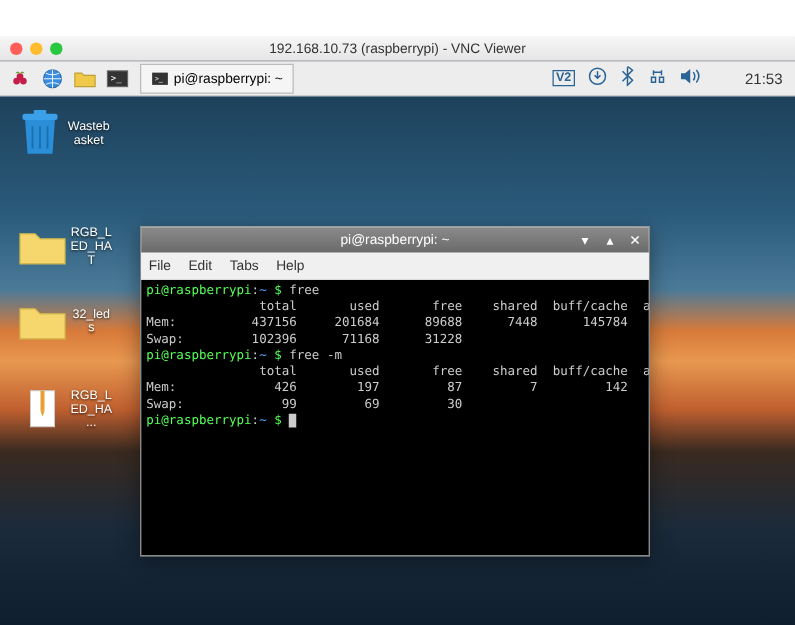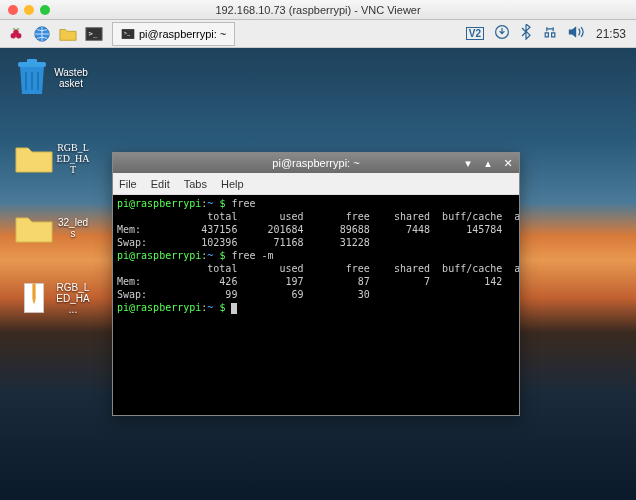--- a/index.html
+++ b/index.html
@@ -1,35 +1,35 @@
 <!DOCTYPE html>
 <html><head>
 <meta charset="utf-8">
 <style>
 * { margin: 0; padding: 0; box-sizing: border-box; }
 body { font-family: -apple-system, "Segoe UI", sans-serif; width: 636px; height: 500px; overflow: hidden; position: relative; }
 
 
-.mac-titlebar { height: 20px; background: linear-gradient(#f6f6f6, #e6e6e6); border-bottom: 1px solid #bdbdbd; display: flex; align-items: center; position: relative; }
+.mac-titlebar { height: 20px; background: linear-gradient(#f6f6f6, #e6e6e6); border-bottom: 1px solid #bdbdbd; display: flex; align-items: center; position: relative; margin-top: 29px; }
 .traffic-lights { display: flex; gap: 6px; margin-left: 8px; }
 .tl { width: 10px; height: 10px; border-radius: 50%; }
 .tl.red { background: #ff5f57; } .tl.yellow { background: #febc2e; } .tl.green { background: #28c840; }
 .mac-title { position: absolute; left: 0; right: 0; text-align: center; font-size: 11px; color: #333; pointer-events: none; }
 
 
 .vnc { position: relative; width: 636px; height: 480px; background: linear-gradient(#1a3a52 0%, #2a5a7a 25%, #4a7a98 38%, #d87a3a 45%, #e89850 50%, #c06030 58%, #3a2a20 65%, #1a2a3a 78%, #0a1a2a 100%); }
 
 
 .taskbar { position: absolute; top: 0; left: 0; right: 0; height: 28px; background: #ededed; border-bottom: 1px solid #ccc; display: flex; align-items: center; }
 .tb-left { display: flex; align-items: center; gap: 2px; padding-left: 4px; }
 .tb-btn { width: 24px; height: 24px; display: flex; align-items: center; justify-content: center; font-size: 14px; border-radius: 2px; }
 .tb-app { height: 24px; padding: 0 8px; display: flex; align-items: center; gap: 4px; border: 1px solid #bbb; background: #f5f5f5; font-size: 11px; margin-left: 4px; }
 .tb-right { margin-left: auto; display: flex; align-items: center; gap: 10px; padding-right: 10px; }
 .tb-right span { font-size: 13px; color: #2a6496; text-align: center; }
-.tb-clock { color: #333 !important; font-size: 12px !important; }
+.tb-clock { color: #333 !important; font-size: 12px !important; margin-left: 24px; }
 
 
 .desktop-icon { position: absolute; width: 76px; display: flex; flex-direction: row; align-items: center; gap: 2px; }
 .di-icon { width: 40px; height: 40px; display: flex; align-items: center; justify-content: center; font-size: 32px; }
 .di-label { font-size: 10px; color: #fff; text-align: center; text-shadow: 0 1px 2px rgba(0,0,0,0.8); word-break: break-word; }
 
 
 .term-win { position: absolute; left: 112px; top: 132px; width: 408px; background: #fff; border: 1px solid #888; box-shadow: 0 4px 16px rgba(0,0,0,0.4); }
 .term-title { height: 20px; background: linear-gradient(#8a8a8a, #6a6a6a); color: #fff; display: flex; align-items: center; font-size: 11px; position: relative; }
 .term-title-text { flex: 1; text-align: center; }
@@ -126,21 +126,21 @@
         <div class="di-icon">
           <svg class="trash-svg" viewBox="0 0 36 40">
             <path d="M6 8h24l-2 28H8z" fill="#2a8fd8"></path>
             <rect x="4" y="4" width="28" height="5" rx="2" fill="#3aa0e8"></rect>
             <rect x="13" y="1" width="10" height="4" rx="1" fill="#3aa0e8"></rect>
             <path d="M12 14v18M18 14v18M24 14v18" stroke="#1a6fb0" stroke-width="1.5"></path>
           </svg>
         </div>
         <div class="di-label">Wastebasket</div>
       </div>
-      <div class="desktop-icon" style="left: 14px; top: 118px; font-family: Liberation Serif, serif;">
+      <div class="desktop-icon" style="left: 14px; top: 128px;">
         <div class="di-icon">
           <svg class="folder-svg" viewBox="0 0 40 32">
             <path d="M2 6h12l4 4h20v20H2z" fill="#f5d76e" stroke="#d4b84a"></path>
           </svg>
         </div>
         <div class="di-label">RGB_LED_HAT</div>
       </div>
       <div class="desktop-icon" style="left: 14px; top: 188px;">
         <div class="di-icon">
           <svg class="folder-svg" viewBox="0 0 40 32">

